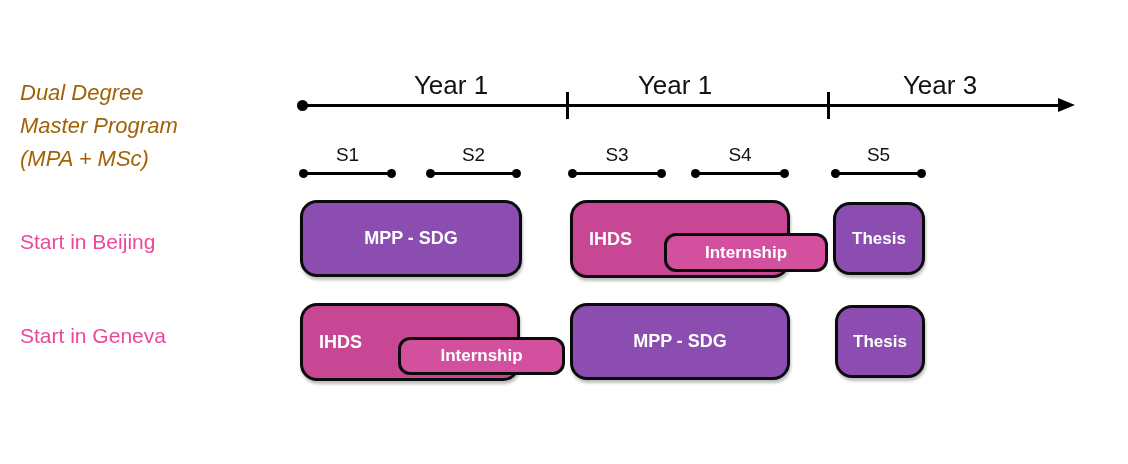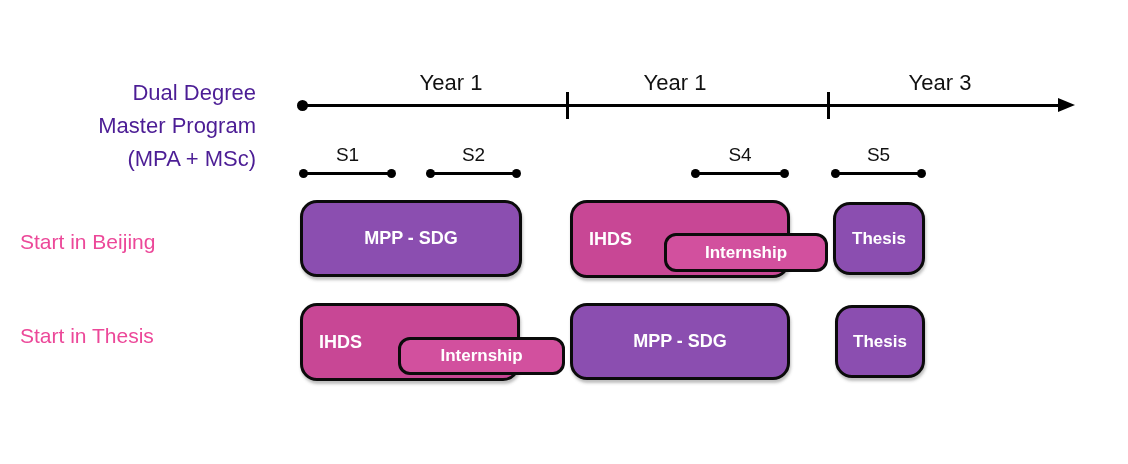--- a/index.html
+++ b/index.html
@@ -15,25 +15,26 @@
     background: #ffffff;
     overflow: hidden;
   }
 
   
   .program-title {
     position: absolute;
     left: 20px;
     top: 76px;
     width: 236px;
-    text-align: right;
+    text-align: left;
     font-size: 22px;
     line-height: 33px;
-    color: #4c1d95;
+    color: #a16207;
     font-weight: 500;
+    font-style: italic;
   }
   .row-label {
     position: absolute;
     left: 20px;
     width: 212px;
     text-align: left;
     font-size: 21px;
     color: #ec4899;
     font-weight: 400;
   }
@@ -75,21 +76,21 @@
     height: 0;
     border-left: 17px solid #000000;
     border-top: 7.5px solid transparent;
     border-bottom: 7.5px solid transparent;
   }
   .year-label {
     position: absolute;
     top: 70px;
     width: 130px;
     text-align: center;
-    font-size: 22px;
+    font-size: 26px;
     color: #111111;
     font-weight: 500;
   }
   .year-label.y1 { left: 386px; }
   .year-label.y2 { left: 610px; }
   .year-label.y3 { left: 875px; }
 
   
   .sem {
     position: absolute;
@@ -191,35 +192,41 @@
     <div class="sem-line"></div>
     <div class="sem-dot left"></div>
     <div class="sem-dot right"></div>
   </div>
   <div class="sem s2">
     <div class="sem-label">S2</div>
     <div class="sem-line"></div>
     <div class="sem-dot left"></div>
     <div class="sem-dot right"></div>
   </div>
+  <div class="sem s3">
+    <div class="sem-label">S3</div>
+    <div class="sem-line"></div>
+    <div class="sem-dot left"></div>
+    <div class="sem-dot right"></div>
+  </div>
   <div class="sem s4">
     <div class="sem-label">S4</div>
     <div class="sem-line"></div>
     <div class="sem-dot left"></div>
     <div class="sem-dot right"></div>
   </div>
   <div class="sem s5">
     <div class="sem-label">S5</div>
     <div class="sem-line"></div>
     <div class="sem-dot left"></div>
     <div class="sem-dot right"></div>
   </div>
 
   <div class="row-label beijing">Start in Beijing</div>
-  <div class="row-label geneva">Start in Thesis</div>
+  <div class="row-label geneva">Start in Geneva</div>
 
   <div class="box purple bj-mpp">
     <span class="box-text">MPP - SDG</span>
   </div>
   <div class="box pink label-left bj-ihds">
     <span class="box-text">IHDS</span>
   </div>
   <div class="box pink-light small-text bj-intern">
     <span class="box-text">Internship</span>
   </div>

